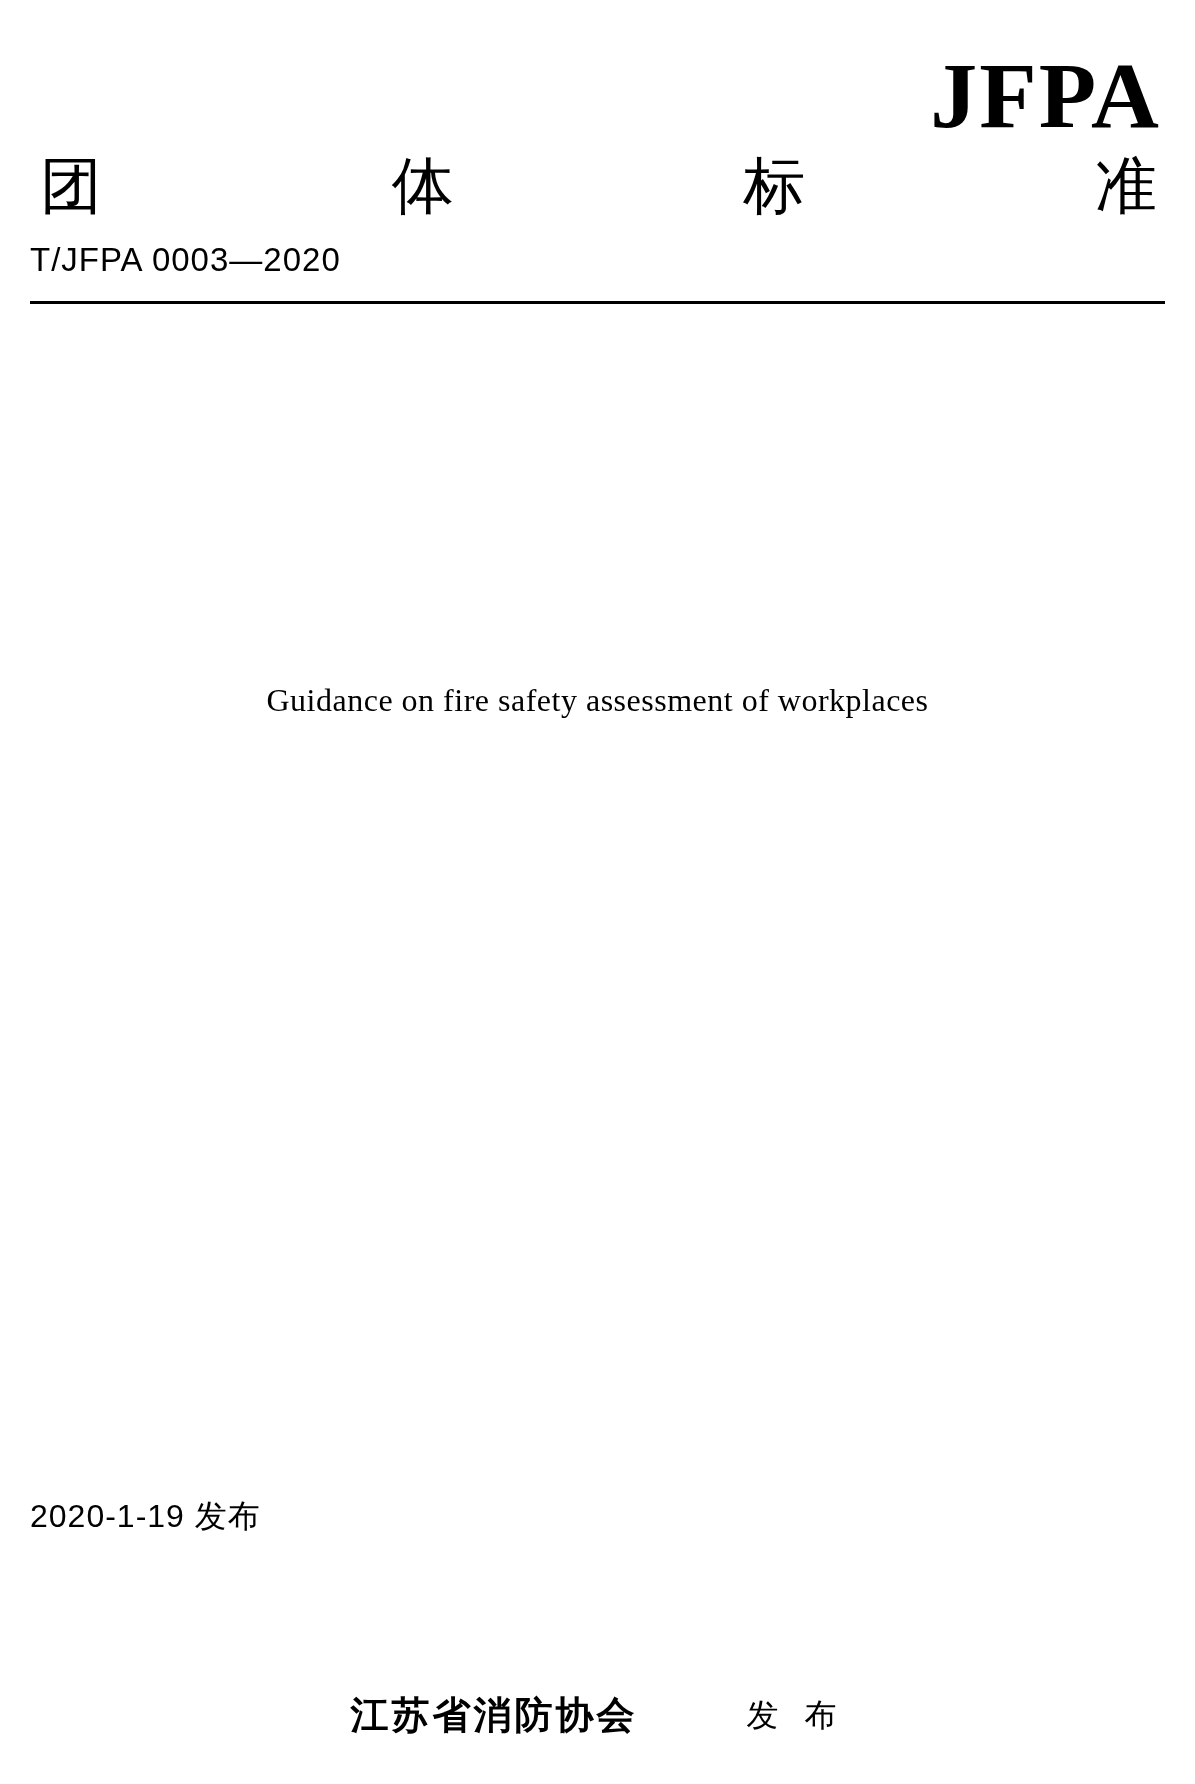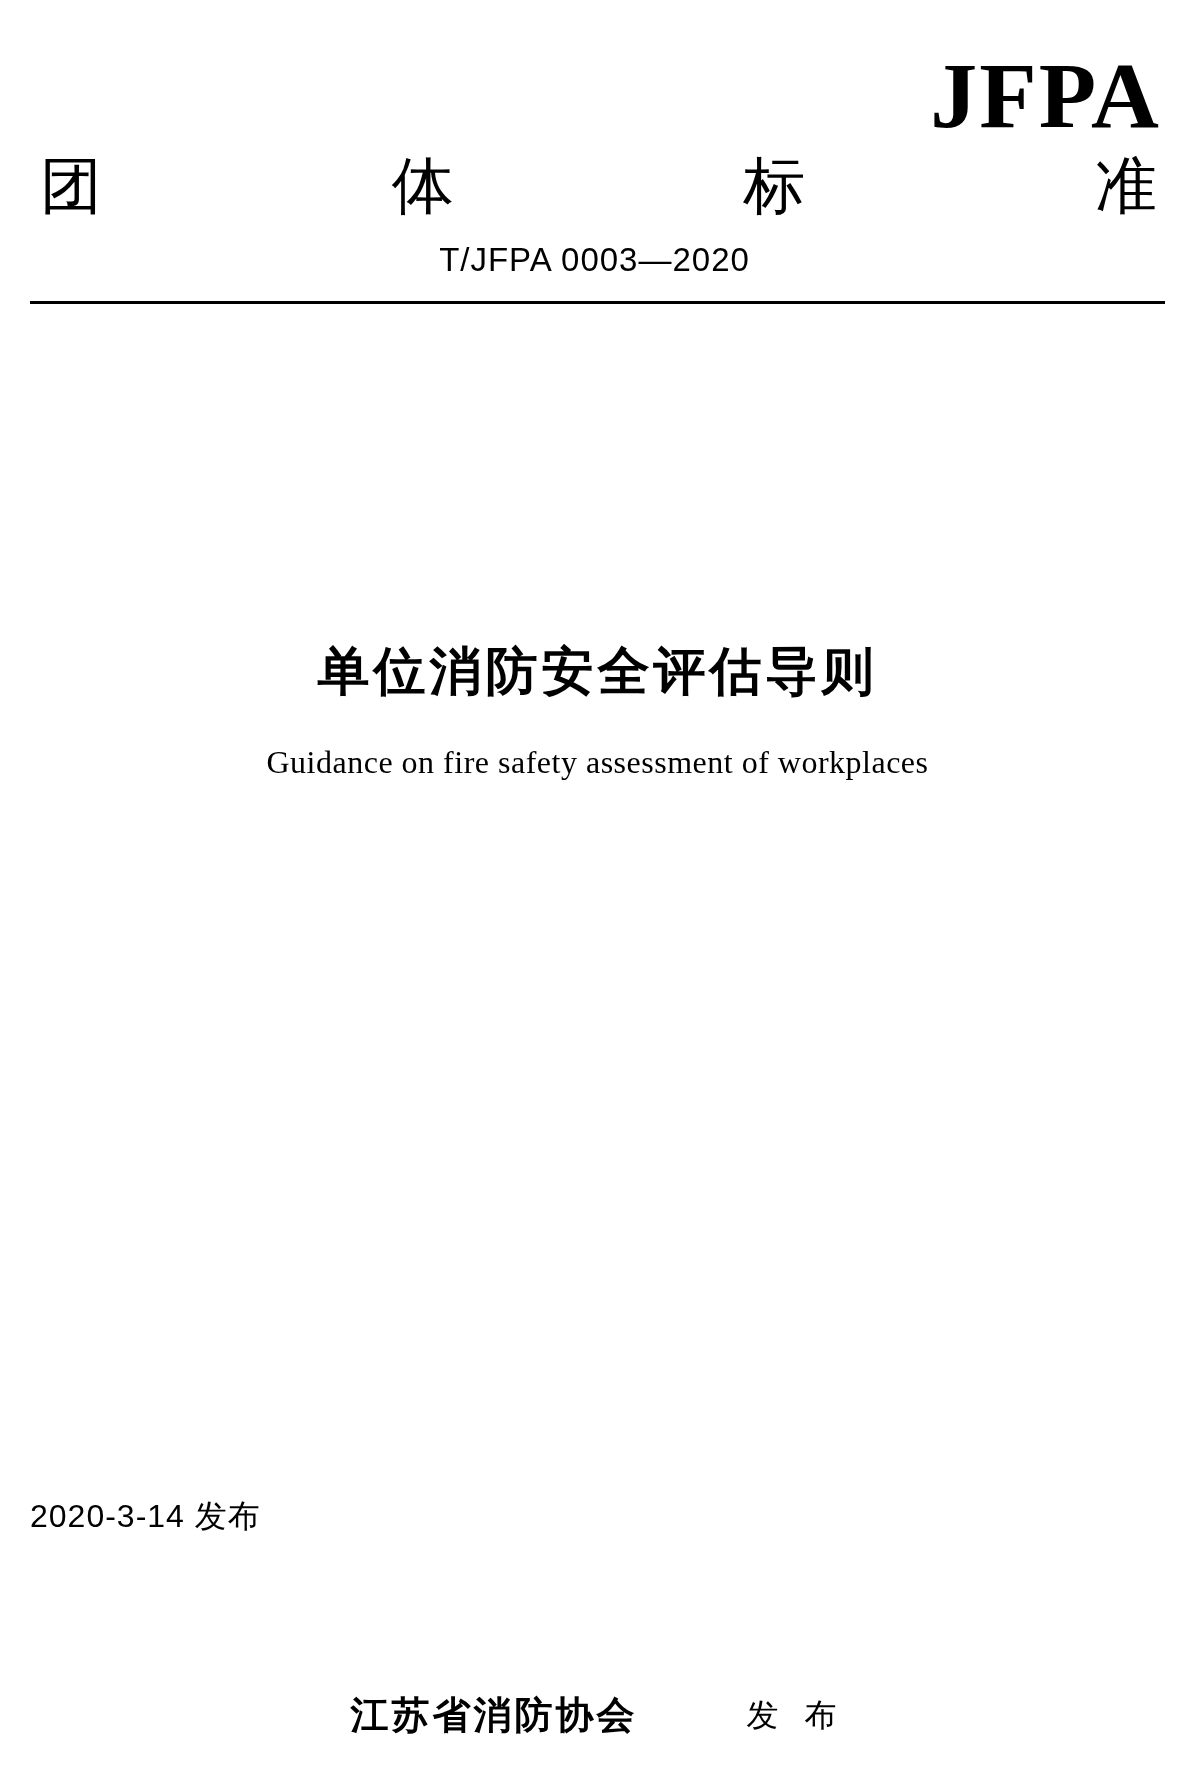--- a/index.html
+++ b/index.html
@@ -51,21 +51,21 @@
     padding: 0 8px 0 10px;
   }
   .series-char {
     font-family: "DejaVu Sans", sans-serif;
     font-size: 62px;
     line-height: 66px;
     font-weight: 400;
   }
 
   .std-number {
-    text-align: center;
+    text-align: left;
     font-family: "Liberation Sans", sans-serif;
     font-size: 33px;
     letter-spacing: 1px;
     margin-top: 22px;
     padding-right: 6px;
   }
 
   .header-rule {
     margin-top: 22px;
     border-top: 3px solid #000;
@@ -146,26 +146,25 @@
       <span class="series-char">标</span>
       <span class="series-char">准</span>
     </div>
 
     <div class="std-number">T/JFPA 0003—2020</div>
 
     <div class="header-rule"></div>
   </div>
 
   <div class="title-block">
-    <div class="title-cn">单位消防安全评估导则</div>
     <div class="title-en">Guidance on fire safety assessment of workplaces</div>
   </div>
 
   <div class="dates">
-    <div class="date-item">2020-3-14 发布</div>
+    <div class="date-item">2020-1-19 发布</div>
   </div>
 
   <div class="footer">
     <div class="publisher">江苏省消防协会</div>
     <div class="publish-action">发 布</div>
   </div>
 
 </div>
 
 </body></html>

